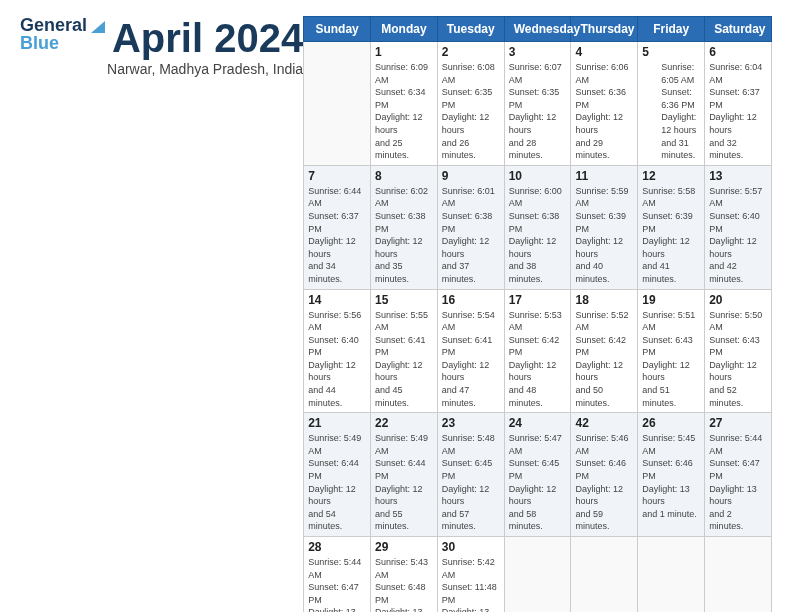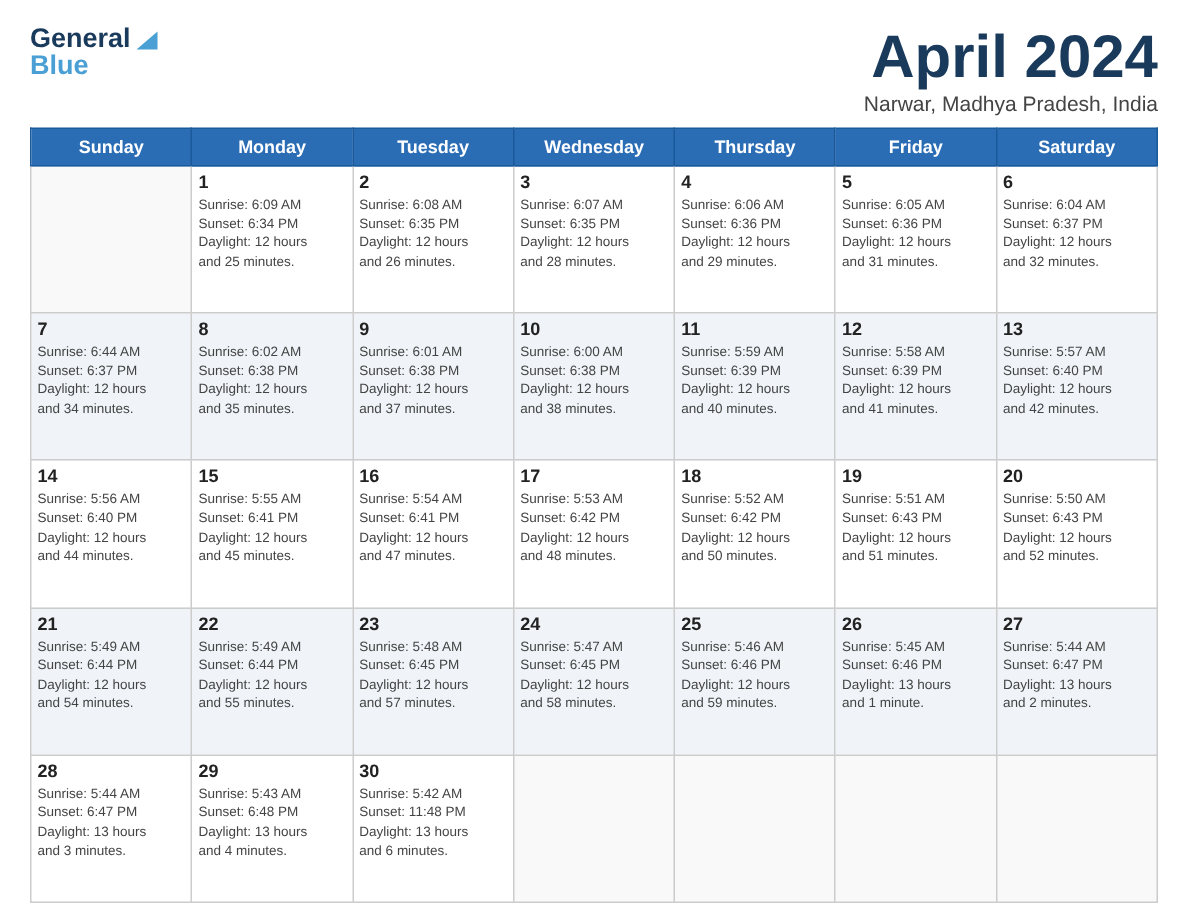--- a/index.html
+++ b/index.html
@@ -8,21 +8,21 @@
       background: #fff;
       width: 792px;
       height: 612px;
       overflow: hidden;
     }
     .page {
       width: 792px;
       height: 612px;
       padding: 16px 20px 10px 20px;
       display: flex;
-      flex-direction: column;
+      flex-direction: row;
     }
     .header {
       display: flex;
       justify-content: space-between;
       align-items: flex-start;
       margin-bottom: 8px;
     }
     .logo {
       display: flex;
       flex-direction: column;
@@ -54,21 +54,21 @@
       border: 1px solid #ccc;
       border-collapse: collapse;
       width: 100%;
       table-layout: fixed;
     }
     .calendar th {
       background: #2a6db5;
       color: #fff;
       font-size: 12px;
       font-weight: bold;
-      padding: 5px 20px;
+      padding: 5px 9px;
       text-align: center;
       border: 1px solid #1a5a9a;
     }
     .calendar td {
       border: 1px solid #ccc;
       vertical-align: top;
       padding: 3px 4px;
       font-size: 9.5px;
       color: #333;
       height: 78px;
@@ -151,21 +151,21 @@
           </td>
           <td>
             <span class="day-num">4</span>
             <div class="day-info" style="white-space: pre-line;">Sunrise: 6:06 AM
 Sunset: 6:36 PM
 Daylight: 12 hours
 and 29 minutes.</div>
           </td>
           <td>
             <span class="day-num">5</span>
-            <div class="day-info" style="white-space: pre-line;">Sunrise: 6:05 AM
+            <div class="day-info" style="white-space: pre-line; margin-left: 19px;">Sunrise: 6:05 AM
 Sunset: 6:36 PM
 Daylight: 12 hours
 and 31 minutes.</div>
           </td>
           <td>
             <span class="day-num">6</span>
             <div class="day-info" style="white-space: pre-line;">Sunrise: 6:04 AM
 Sunset: 6:37 PM
 Daylight: 12 hours
 and 32 minutes.</div>
@@ -296,21 +296,21 @@
 and 57 minutes.</div>
           </td>
           <td>
             <span class="day-num">24</span>
             <div class="day-info" style="white-space: pre-line;">Sunrise: 5:47 AM
 Sunset: 6:45 PM
 Daylight: 12 hours
 and 58 minutes.</div>
           </td>
           <td>
-            <span class="day-num">25</span>
+            <span class="day-num">42</span>
             <div class="day-info" style="white-space: pre-line;">Sunrise: 5:46 AM
 Sunset: 6:46 PM
 Daylight: 12 hours
 and 59 minutes.</div>
           </td>
           <td>
             <span class="day-num">26</span>
             <div class="day-info" style="white-space: pre-line;">Sunrise: 5:45 AM
 Sunset: 6:46 PM
 Daylight: 13 hours

